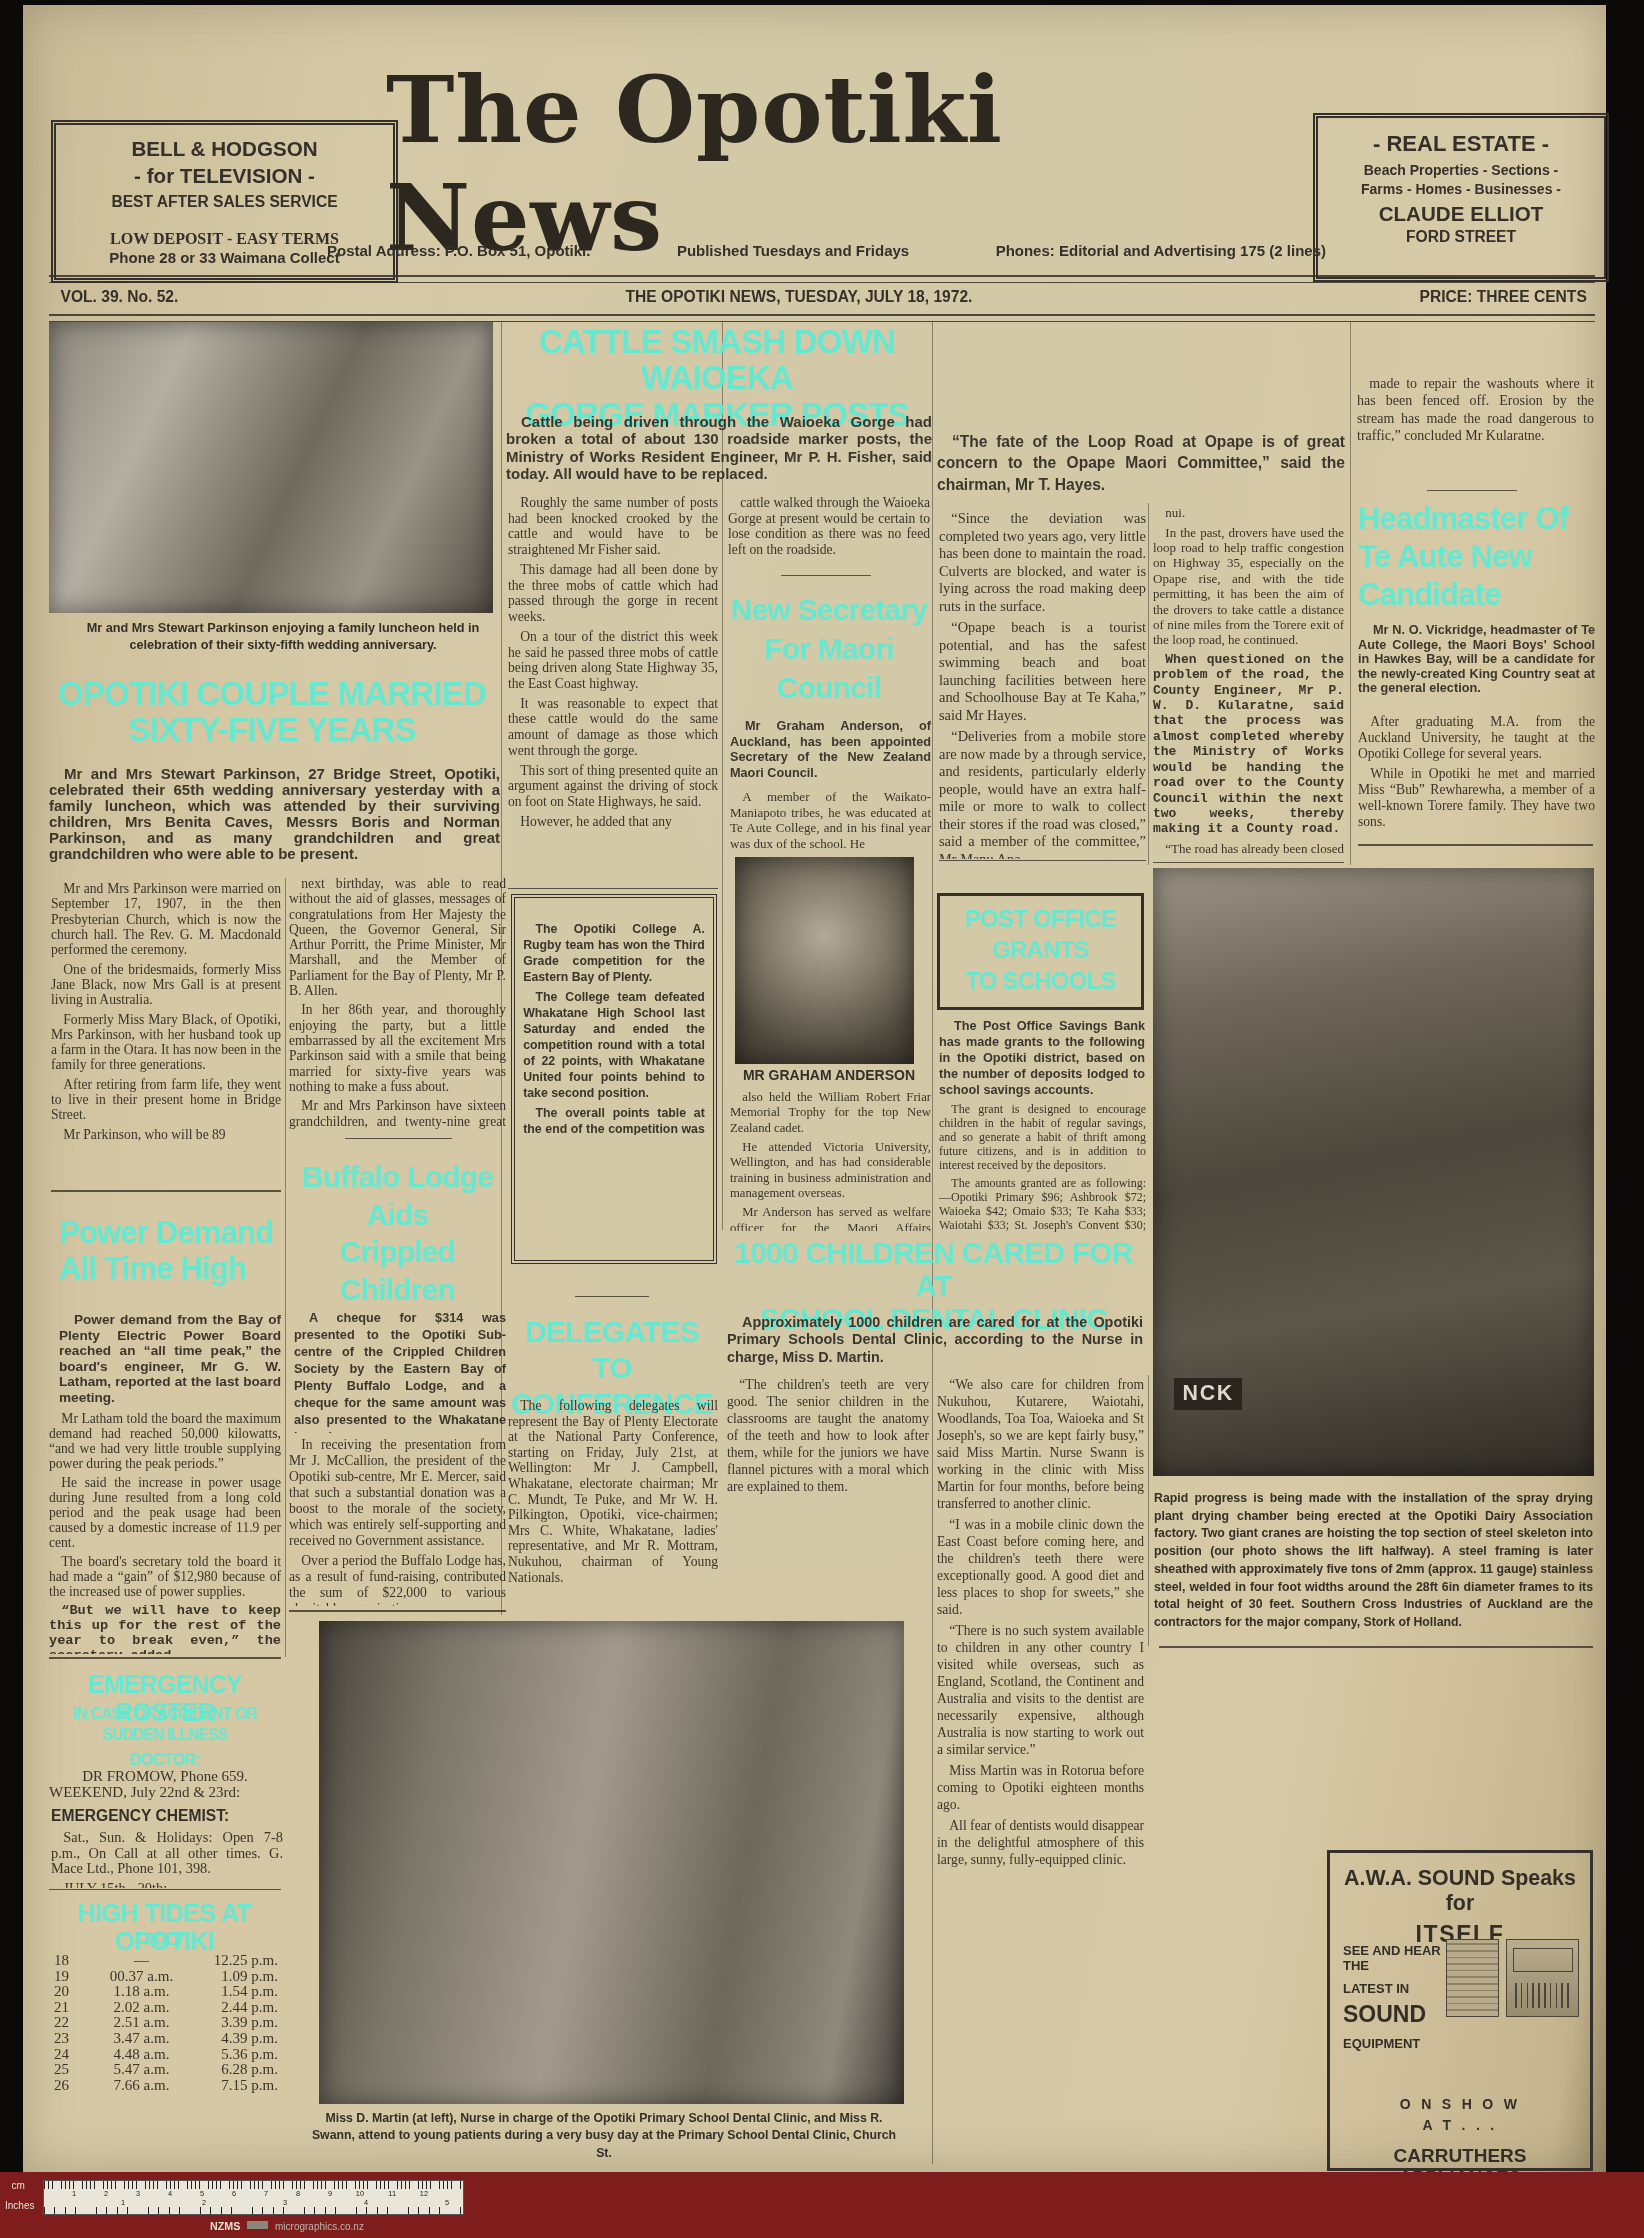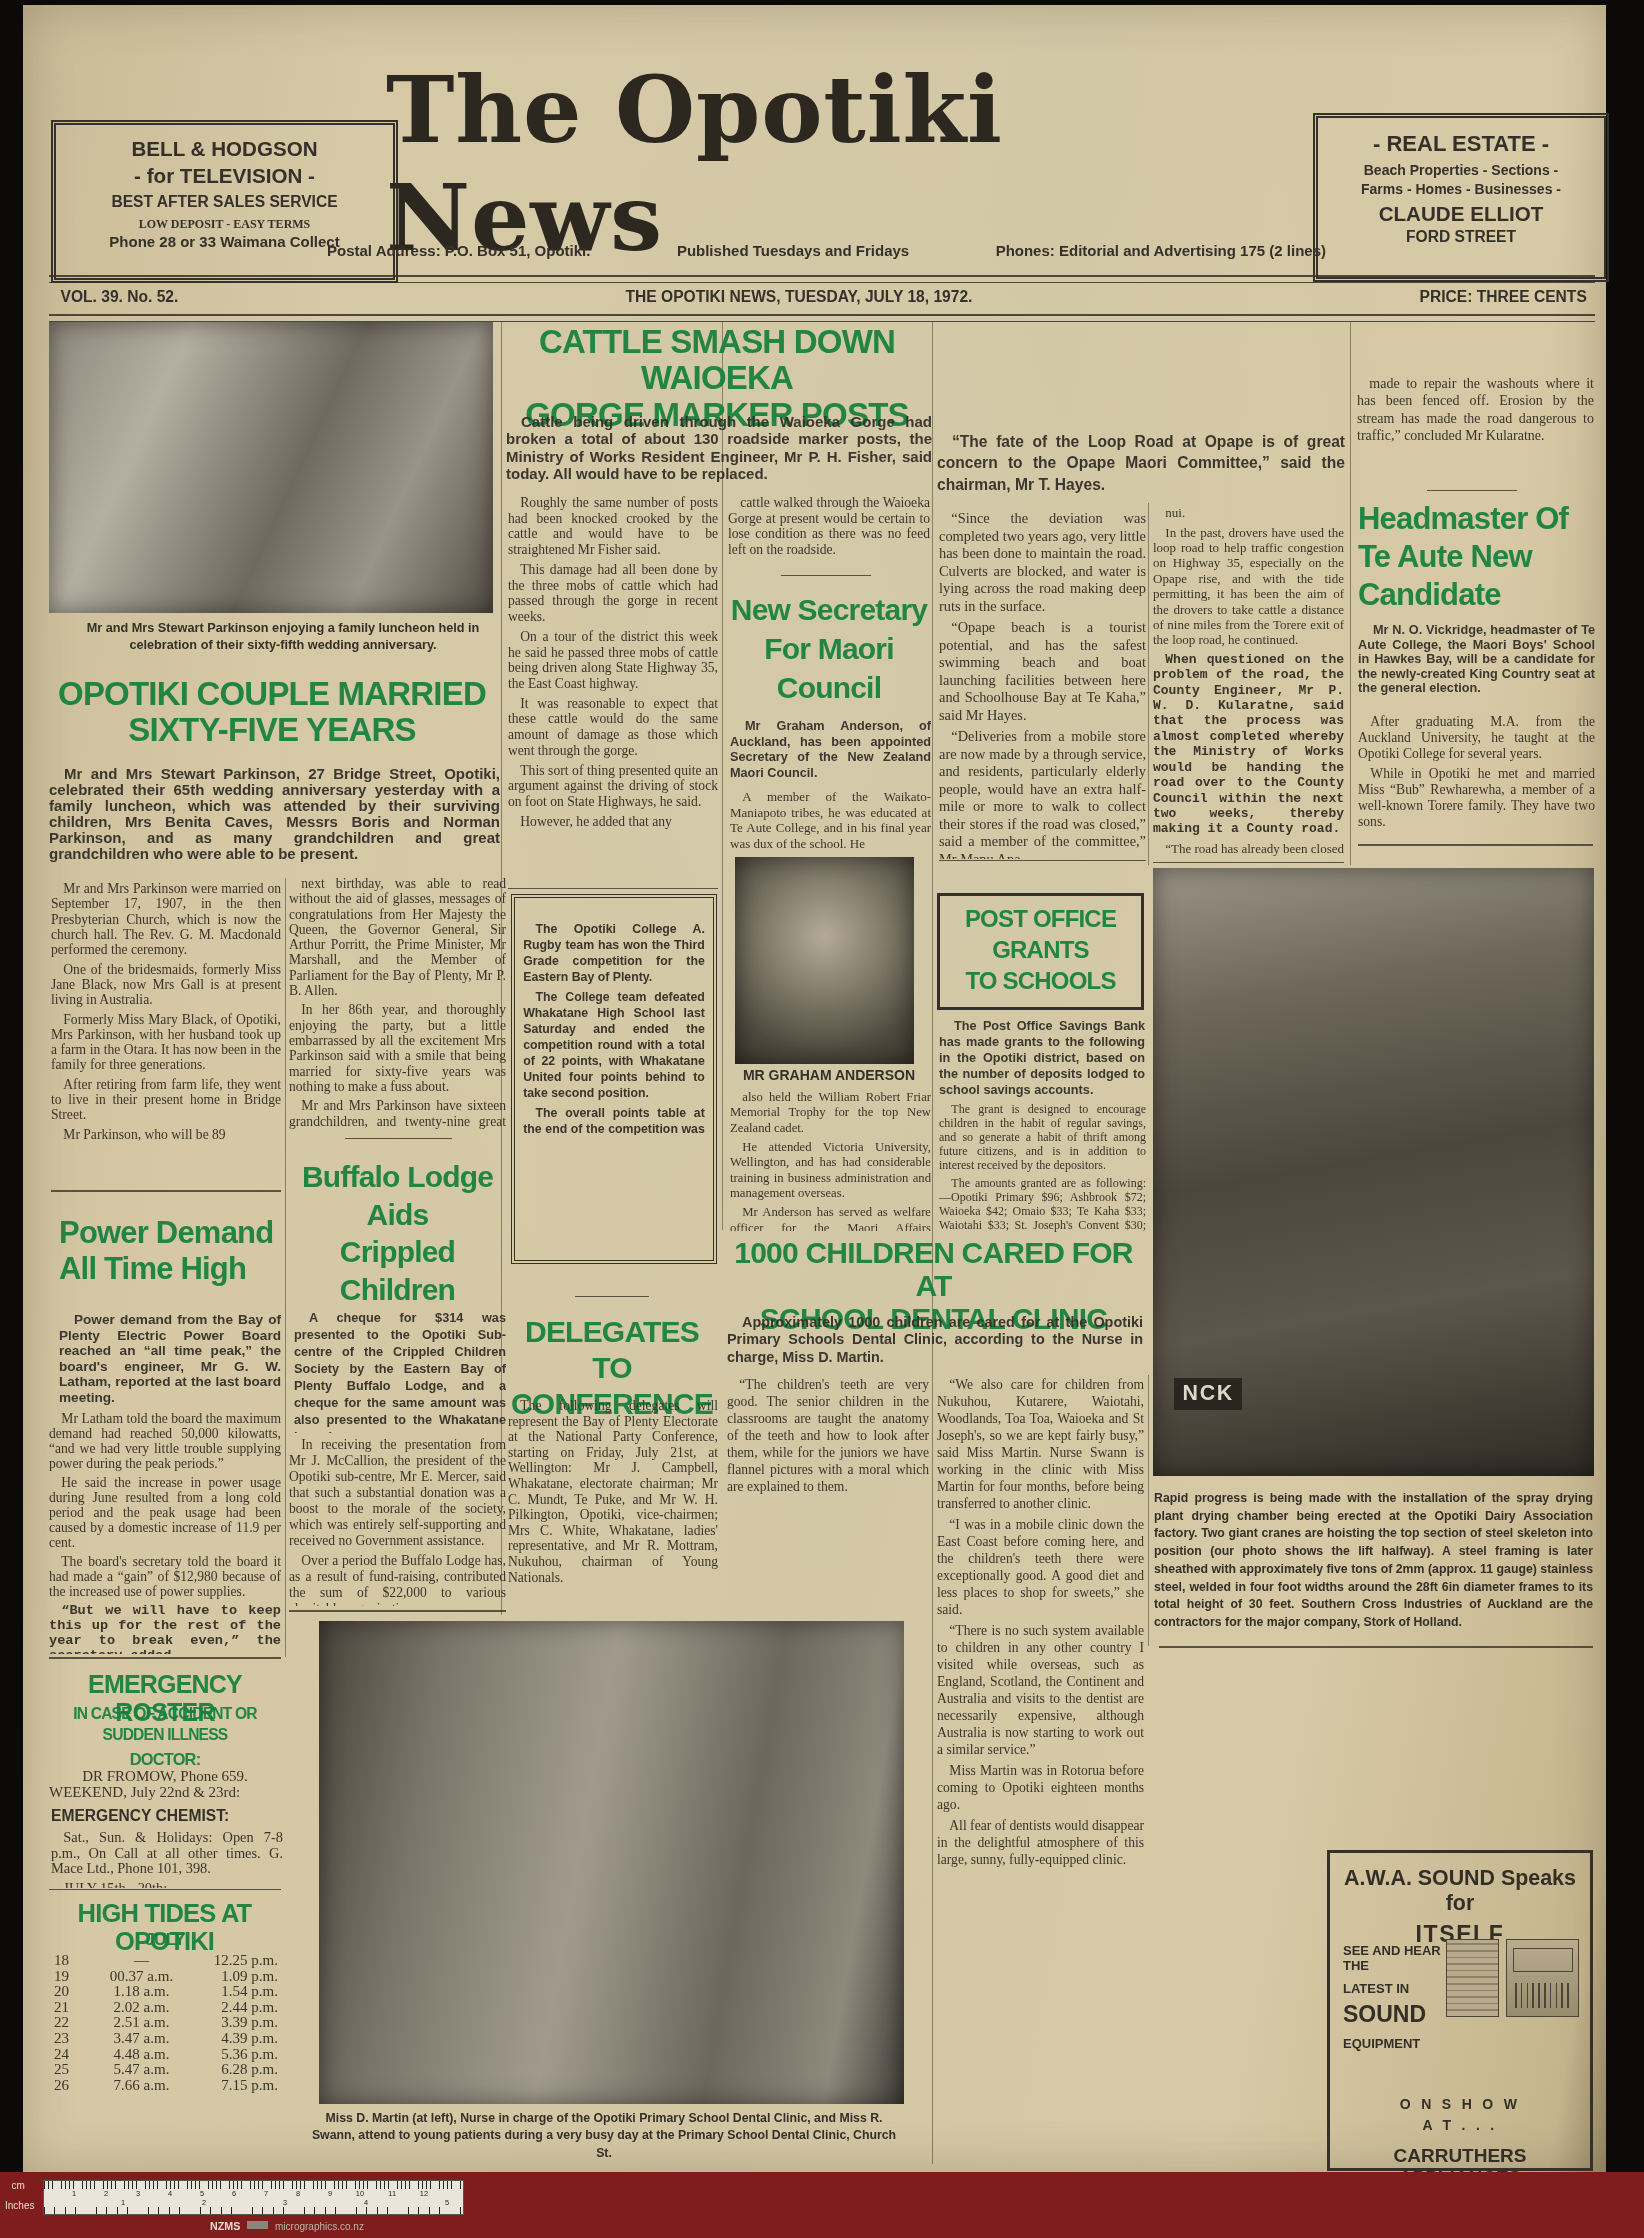--- a/index.html
+++ b/index.html
@@ -4,21 +4,21 @@
 <style>
   html,body{margin:0;padding:0;background:#0b0a08;}
   #stage{position:relative;width:1644px;height:2239px;background:#0b0a08;overflow:hidden;
          font-family:"Liberation Serif",serif;color:#3a352b;}
   .abs{position:absolute;}
   #paper{left:23px;top:5px;width:1583px;height:2167px;
     background:
       radial-gradient(ellipse at 50% 30%, rgba(210,205,175,.35), rgba(0,0,0,0) 60%),
       linear-gradient(100deg,#c9bb96 0%,#d6c8a4 18%,#d3c7a4 55%,#d7c9a5 80%,#c4b58e 97%,#9e8f6c 100%);
     box-shadow:inset 0 0 49px rgba(60,50,30,.25);}
-  .hl{font-family:"Liberation Sans",sans-serif;font-weight:bold;color:#15803d;
+  .hl{font-family:"Liberation Sans",sans-serif;font-weight:bold;color:#5eead4;
       text-align:center;letter-spacing:-0.8px;line-height:1.1;opacity:.93;}
   .hl-left{text-align:left;}
   .lede{font-family:"Liberation Sans",sans-serif;font-weight:bold;color:#343028;
         text-align:justify;opacity:.95;}
   .lede p{margin:0;text-indent:15px;}
   .body{font-family:"Liberation Serif",serif;color:#3a352b;text-align:justify;overflow:hidden;}
   .body p{margin:0 0 4.1px 0;text-indent:12.3px;}
   .body p.b{font-family:Liberation Mono, monospace;font-weight:bold;}
   .sansbody p{font-family:"Liberation Sans",sans-serif;font-weight:bold;}
   .hrule{height:1.6px;background:#3a352b;opacity:.8;}
@@ -52,21 +52,21 @@
 </head>
 <body>
 
 <div id="stage">
   <div id="paper" class="abs"></div>
 
   <div class="abs boxad" style="left:51px;top:120px;width:337px;height:141px;padding-top:11.5px;">
     <div style="font-size:20.6px;">BELL &amp; HODGSON</div>
     <div style="font-size:20.6px;margin-top:3.3px;">- for TELEVISION -</div>
     <div style="font-size:15.6px;margin-top:5px;">BEST AFTER SALES SERVICE</div>
-    <div style="font-size:12px;margin-top:6px;font-family:'Liberation Serif',serif;">LOW DEPOSIT - EASY TERMS</div>
+    <div style="font-size:16px;margin-top:19px;font-family:'Liberation Serif',serif;">LOW DEPOSIT - EASY TERMS</div>
     <div style="font-size:15px;margin-top:1.6px;">Phone 28 or 33 Waimana Collect</div>
   </div>
 
   <div class="abs" style="left:386px;top:90px;width:884px;height:148px;display:flex;align-items:center;justify-content:center;
         font-family:'DejaVu Serif',serif;font-weight:bold;font-size:92px;color:#2c2820;letter-spacing:0.8px;">The Opotiki News</div>
 
   <div class="abs" style="left:327px;top:242px;width:999px;display:flex;justify-content:space-between;
         font-family:'Liberation Sans',sans-serif;font-weight:bold;font-size:15px;color:#35302a;">
     <span>Postal Address: P.O. Box 51, Opotiki.</span>
     <span>Published Tuesdays and Fridays</span>

